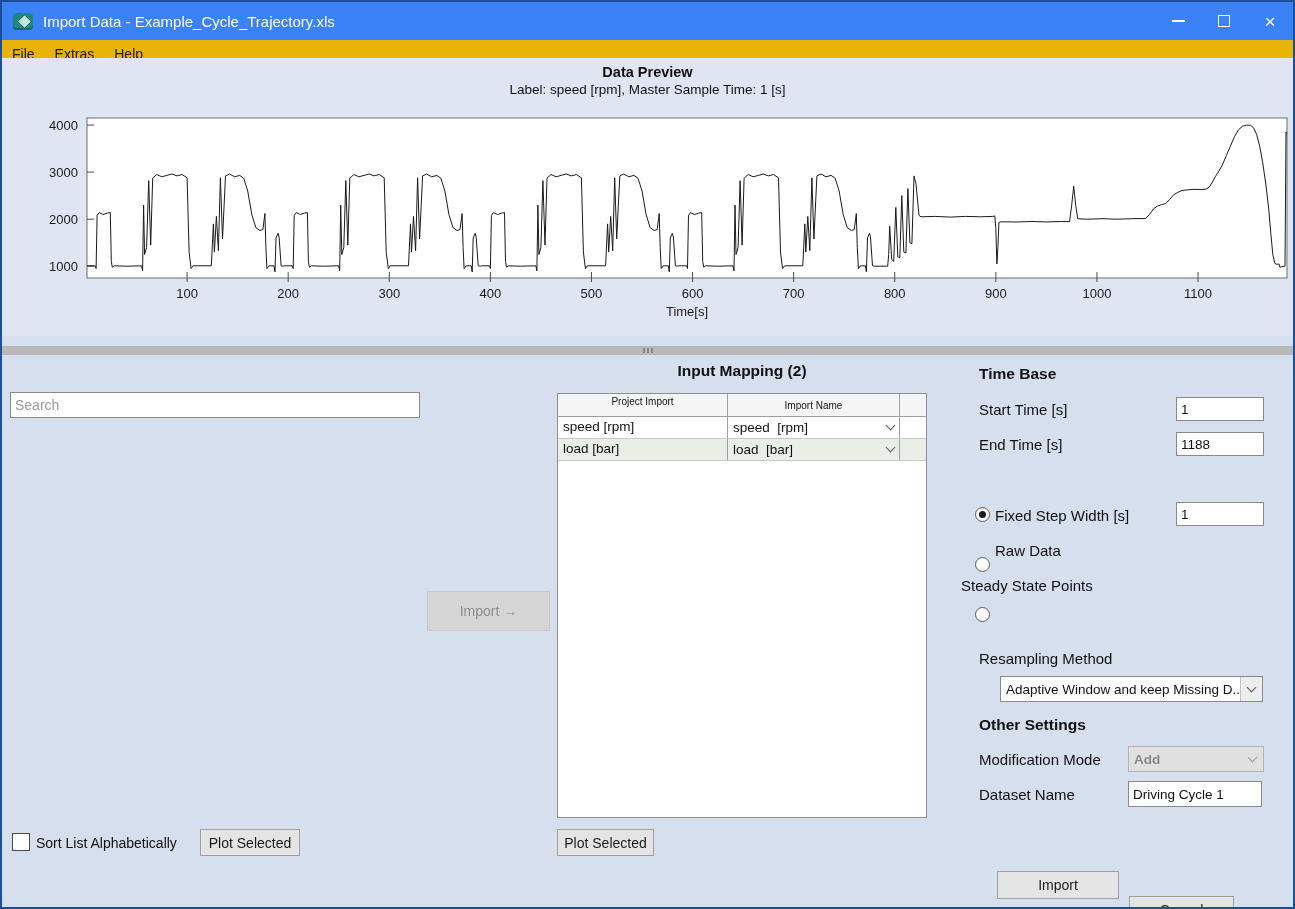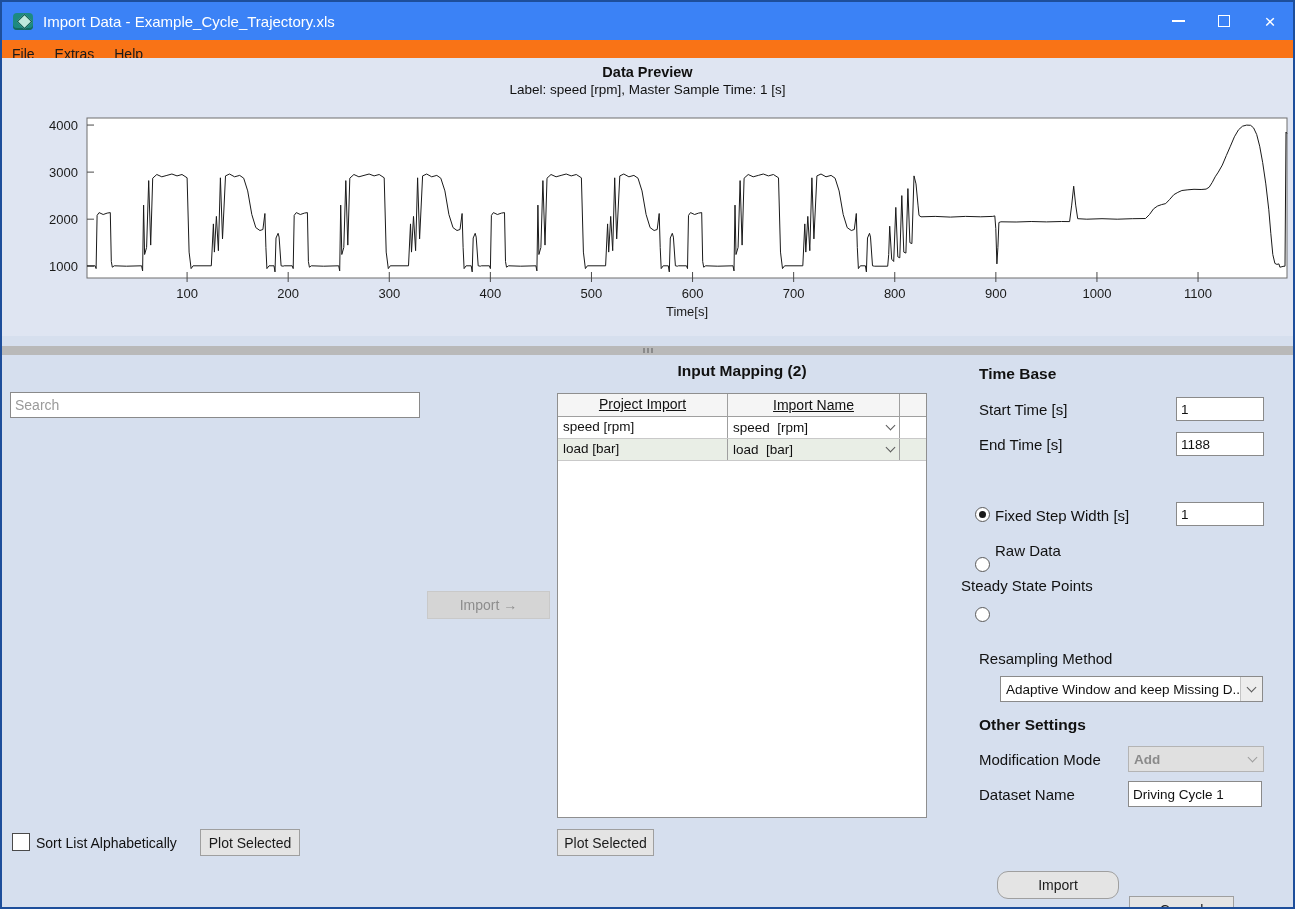--- a/index.html
+++ b/index.html
@@ -17,21 +17,21 @@
               background:#bfe9dd; transform:rotate(45deg); border:1px solid #0f5c52; }
   .title-text { color:#ffffff; font-size:15px; margin-left:10px; }
   .win-controls { margin-left:auto; display:flex; height:100%; }
   .win-btn { width:46px; height:100%; display:flex; align-items:center; justify-content:center;
              color:#fff; cursor:default; }
   .glyph-min { width:13px; height:1.5px; background:#fff; }
   .glyph-max { width:12px; height:12px; border:1.5px solid #fff; }
   .glyph-close { font-size:19px; line-height:1; }
 
   
-  .menubar { position:absolute; left:0; top:38px; width:100%; height:28px; background:#f97316;
+  .menubar { position:absolute; left:0; top:38px; width:100%; height:28px; background:#eab308;
              display:flex; border-bottom:1px solid #f7f9fc; }
   .menu-item { font-size:14px; color:#1a1a1a; padding:0 10px; height:100%;
                display:flex; align-items:center; }
 
   
   .preview { position:absolute; left:0; top:56px; width:100%; height:278px; background:#dfe5f2; }
   .chart-title { position:absolute; left:0; top:6px; width:100%; text-align:center;
                  font-size:14.5px; font-weight:bold; color:#111; }
   .chart-subtitle { position:absolute; left:0; top:24px; width:100%; text-align:center;
                     font-size:13.5px; color:#111; }
@@ -73,21 +73,21 @@
 
   
   .map-table { background:#fff; border:1px solid #8f8f8f; }
   .map-row { display:flex; height:22px; border-bottom:1px solid #c9c9c9; }
   .map-row.header { height:23px; background:#f5f5f5; border-bottom:1px solid #9f9f9f; }
   .map-cell { font-size:13.5px; color:#111; padding:2px 5px; white-space:pre; overflow:hidden; }
   .c1 { width:170px; border-right:1px solid #9f9f9f; }
   .c2 { width:172px; border-right:1px solid #9f9f9f; display:flex; align-items:center;
         justify-content:space-between; }
   .c3 { flex:1; }
-  .map-row.header .map-cell { text-align:center; font-size:14px; justify-content:center;text-decoration:underline; }
+  .map-row.header .map-cell { text-align:center; font-size:10px; justify-content:center; }
   .row-alt { background:#e9eee6; }
 </style>
 </head>
 <body>
 
 <div class="window">
 
   <div class="titlebar">
     <div class="app-icon"></div>
     <div class="title-text">Import Data - Example_Cycle_Trajectory.xls</div>
@@ -154,21 +154,21 @@
       <i></i>
       <i></i>
       <i></i>
     </div>
 
   <input class="abs text-input" style="left: 8px; top: 390px; width: 410px; height: 26px;" placeholder="Search">
   <div class="abs checkbox" style="left:10px; top:831px;"></div>
   <div class="abs" style="left:34px; top:833px; font-size:14px; color:#111;">Sort List Alphabetically</div>
   <div class="abs btn" style="left:198px; top:827px; width:100px; height:27px;">Plot Selected</div>
 
-  <div class="abs btn btn-disabled" style="left:425px; top:589px; width:123px; height:28px;">Import →</div>
+  <div class="abs btn btn-disabled" style="left:425px; top:589px; width:123px; height:40px;">Import →</div>
 
   <div class="abs h" style="left:555px; top:360px; width:370px;">Input Mapping (2)</div>
   <div class="abs map-table" style="left:555px; top:391px; width:370px; height:425px;">
     <div class="map-row header">
       <div class="map-cell c1">Project Import</div>
       <div class="map-cell c2" style="justify-content:center;">Import Name</div>
       <div class="map-cell c3"></div>
     </div>
     <div class="map-row">
       <div class="map-cell c1">speed [rpm]</div>
@@ -215,16 +215,16 @@
   <div class="abs lbl" style="left:977px; top:749px;">Modification Mode</div>
   <div class="abs combo disabled" style="left:1126px; top:744px; width:136px; height:26px;">
     <div class="combo-text">Add</div>
     <div class="combo-btn">
         <span class="chev"></span>
       </div>
   </div>
   <div class="abs lbl" style="left:977px; top:784px;">Dataset Name</div>
   <input class="abs text-input" style="left: 1126px; top: 779px; width: 134px; height: 26px;" value="Driving Cycle 1">
 
-  <div class="abs btn" style="left:995px; top:869px; width:122px; height:28px;border-radius:11px;">Import</div>
+  <div class="abs btn" style="left:995px; top:869px; width:122px; height:28px;">Import</div>
   <div class="abs btn" style="left:1127px; top:894px; width:105px; height:28px;">Cancel</div>
 
 </div>
 
 </body></html>

